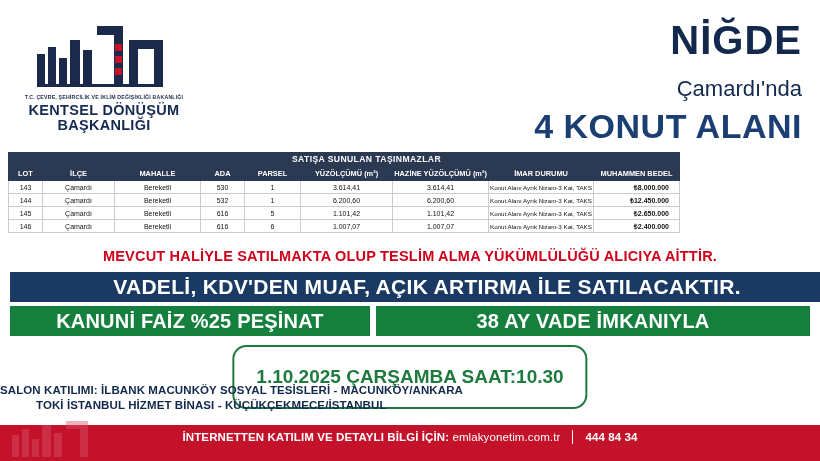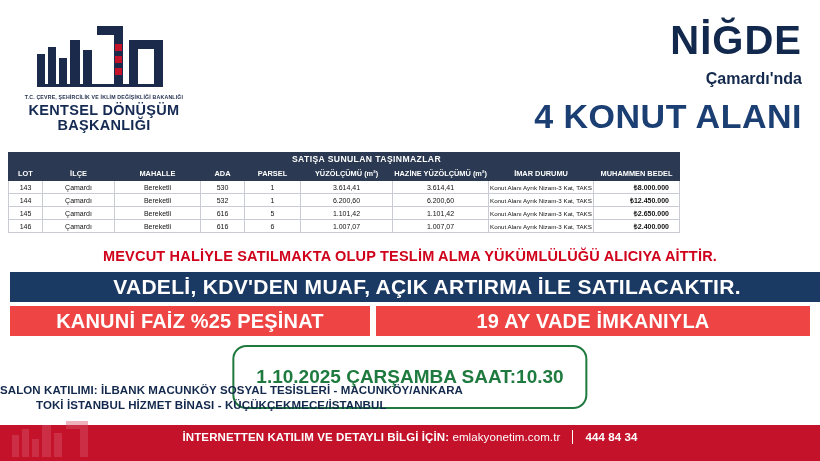--- a/index.html
+++ b/index.html
@@ -55,24 +55,24 @@
     text-align:right;
     color:#12284c;
   }
   .t-city{
     font-size:40px;
     font-weight:bold;
     letter-spacing:1px;
     line-height:44px;
   }
   .t-district{
-    font-size:16px;
-    font-weight:bold;
+    font-size:22px;
+    font-weight:normal;
     line-height:30px;
-    margin-top:2px;
+    margin-top:12px;
   }
   .t-main{
     font-size:34px;
     font-weight:bold;
     color:#1b3f73;
     line-height:40px;
     margin-top:2px;
     letter-spacing:.5px;
   }
 
@@ -146,21 +146,21 @@
 
   
   .redrow{
     position:absolute;
     top:306px;left:10px;
     width:800px;height:30px;
     display:flex;
     gap:6px;
   }
   .redrow .cell{
-    background:#ef4444;
+    background:#15803d;
     color:#fff;
     font-weight:bold;
     font-size:20px;
     display:flex;align-items:center;justify-content:center;
     letter-spacing:.2px;
     text-align:right;
   }
   .redrow .cell.left{width:360px;}
   .redrow .cell.right{flex:1;}
 
@@ -341,21 +341,21 @@
       </tbody>
     </table>
   </div>
 
   <div class="notice">MEVCUT HALİYLE SATILMAKTA OLUP TESLİM ALMA YÜKÜMLÜLÜĞÜ ALICIYA AİTTİR.</div>
 
   <div class="navybar">VADELİ, KDV'DEN MUAF, AÇIK ARTIRMA İLE SATILACAKTIR.</div>
 
   <div class="redrow">
     <div class="cell left">KANUNİ FAİZ %25 PEŞİNAT</div>
-    <div class="cell right">19 AY VADE İMKANIYLA</div>
+    <div class="cell right">38 AY VADE İMKANIYLA</div>
   </div>
 
   <div class="datepill">1.10.2025 ÇARŞAMBA SAAT:10.30</div>
 
   <div class="venue">
     <div class="l1">SALON KATILIMI: İLBANK MACUNKÖY SOSYAL TESİSLERİ - MACUNKÖY/ANKARA</div>
     <div class="l2">TOKİ İSTANBUL HİZMET BİNASI - KÜÇÜKÇEKMECE/İSTANBUL</div>
   </div>
 
   <div class="footer">

